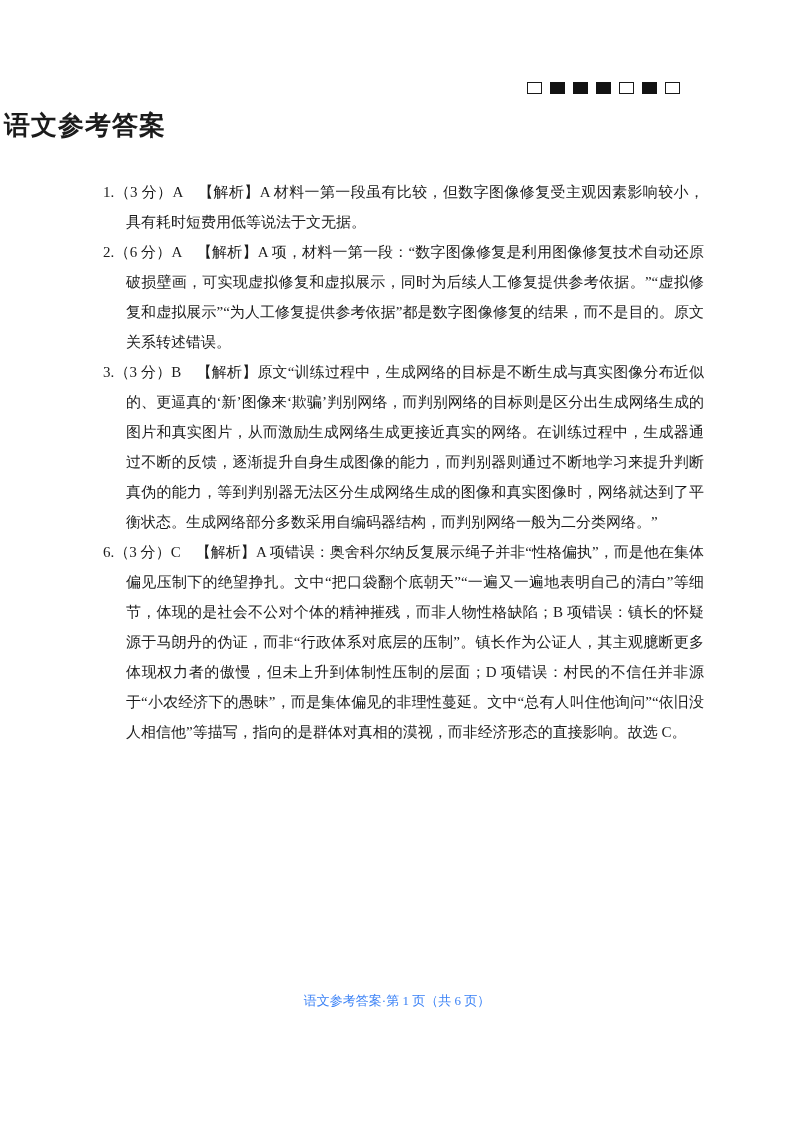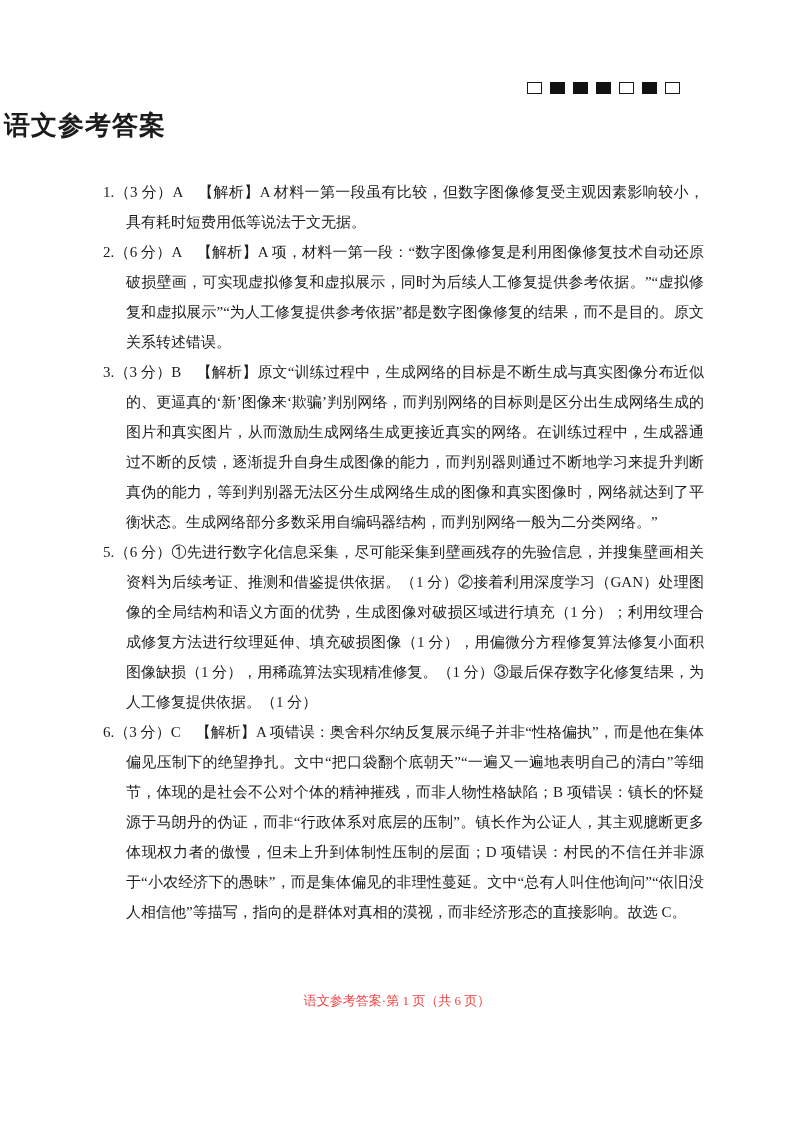--- a/index.html
+++ b/index.html
@@ -62,21 +62,21 @@
     display: inline;
   }
   .page-footer {
     position: absolute;
     top: 991px;
     left: 0;
     width: 100%;
     text-align: center;
     font-size: 13px;
     line-height: 20px;
-    color: #ef4444;
+    color: #3b82f6;
   }
 </style>
 </head>
 <body>
 
 <div class="reg-marks">
     <span class="reg-square"></span>
     <span class="reg-square filled"></span>
     <span class="reg-square filled"></span>
     <span class="reg-square filled"></span>
@@ -84,17 +84,16 @@
     <span class="reg-square filled"></span>
     <span class="reg-square"></span>
   </div>
 
 <h1 class="doc-title">语文参考答案</h1>
 
 <div class="answer-list">
     <div class="answer-item"><span class="item-num">1.</span><span class="item-text">（3 分）A　【解析】A 材料一第一段虽有比较，但数字图像修复受主观因素影响较小，具有耗时短费用低等说法于文无据。</span></div>
     <div class="answer-item"><span class="item-num">2.</span><span class="item-text">（6 分）A　【解析】A 项，材料一第一段：“数字图像修复是利用图像修复技术自动还原破损壁画，可实现虚拟修复和虚拟展示，同时为后续人工修复提供参考依据。”“虚拟修复和虚拟展示”“为人工修复提供参考依据”都是数字图像修复的结果，而不是目的。原文关系转述错误。</span></div>
     <div class="answer-item"><span class="item-num">3.</span><span class="item-text">（3 分）B　【解析】原文“训练过程中，生成网络的目标是不断生成与真实图像分布近似的、更逼真的‘新’图像来‘欺骗’判别网络，而判别网络的目标则是区分出生成网络生成的图片和真实图片，从而激励生成网络生成更接近真实的网络。在训练过程中，生成器通过不断的反馈，逐渐提升自身生成图像的能力，而判别器则通过不断地学习来提升判断真伪的能力，等到判别器无法区分生成网络生成的图像和真实图像时，网络就达到了平衡状态。生成网络部分多数采用自编码器结构，而判别网络一般为二分类网络。”</span></div>
-    <div class="answer-item"><span class="item-num">5.</span><span class="item-text">（6 分）①先进行数字化信息采集，尽可能采集到壁画残存的先验信息，并搜集壁画相关资料为后续考证、推测和借鉴提供依据。（1 分）②接着利用深度学习（GAN）处理图像的全局结构和语义方面的优势，生成图像对破损区域进行填充（1 分）；利用纹理合成修复方法进行纹理延伸、填充破损图像（1 分），用偏微分方程修复算法修复小面积图像缺损（1 分），用稀疏算法实现精准修复。（1 分）③最后保存数字化修复结果，为人工修复提供依据。（1 分）</span></div>
     <div class="answer-item"><span class="item-num">6.</span><span class="item-text">（3 分）C　【解析】A 项错误：奥舍科尔纳反复展示绳子并非“性格偏执”，而是他在集体偏见压制下的绝望挣扎。文中“把口袋翻个底朝天”“一遍又一遍地表明自己的清白”等细节，体现的是社会不公对个体的精神摧残，而非人物性格缺陷；B 项错误：镇长的怀疑源于马朗丹的伪证，而非“行政体系对底层的压制”。镇长作为公证人，其主观臆断更多体现权力者的傲慢，但未上升到体制性压制的层面；D 项错误：村民的不信任并非源于“小农经济下的愚昧”，而是集体偏见的非理性蔓延。文中“总有人叫住他询问”“依旧没人相信他”等描写，指向的是群体对真相的漠视，而非经济形态的直接影响。故选 C。</span></div>
   </div>
 
 <div class="page-footer">语文参考答案·第 1 页（共 6 页）</div>
 
 </body></html>

